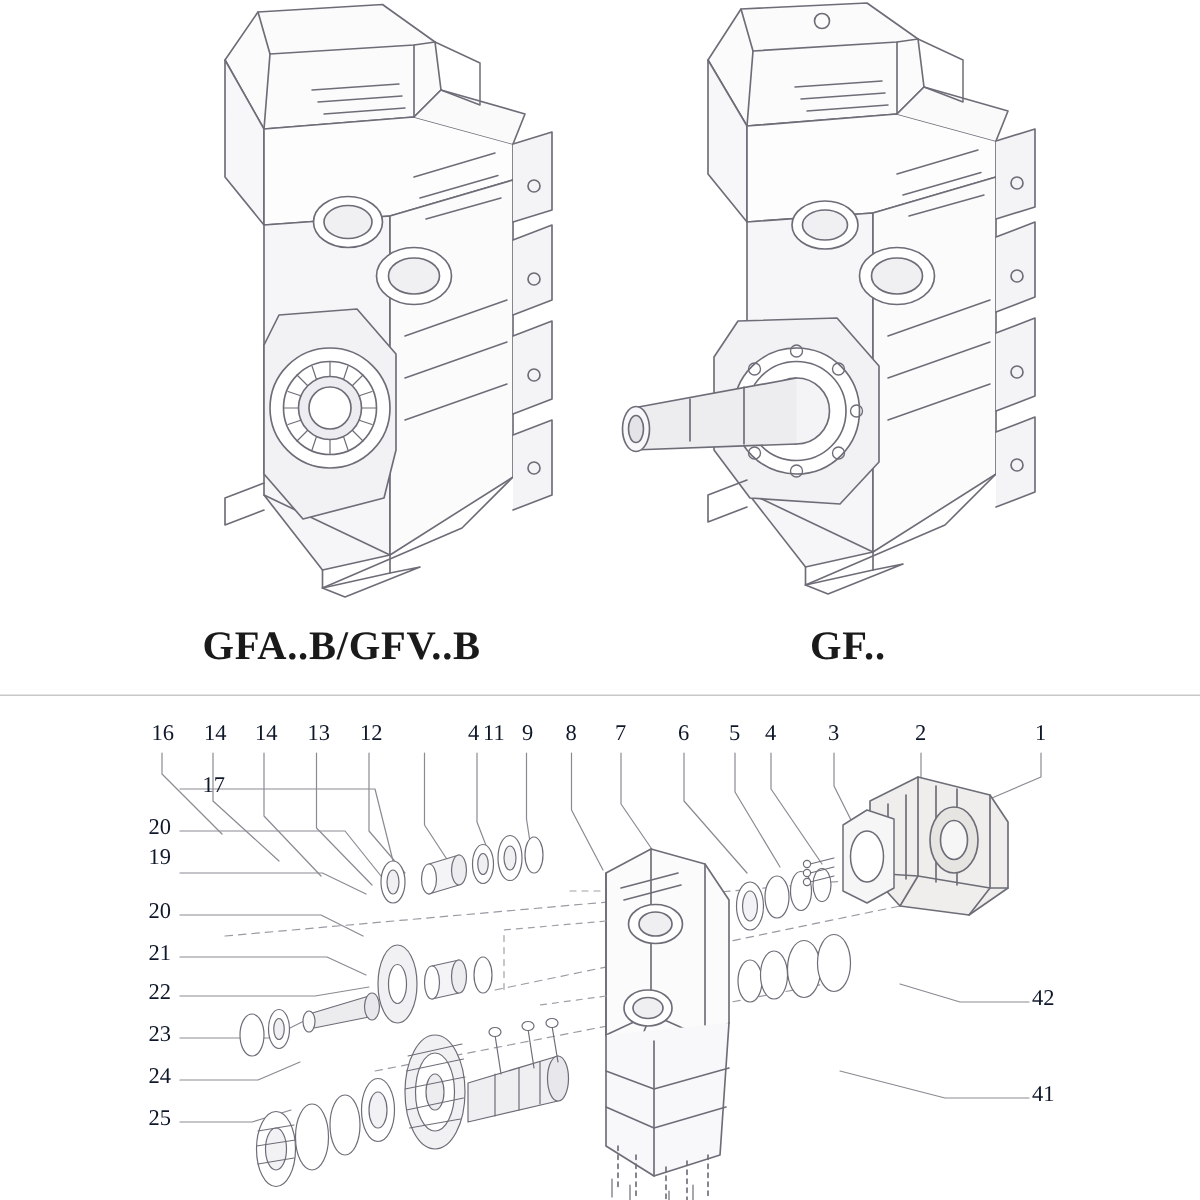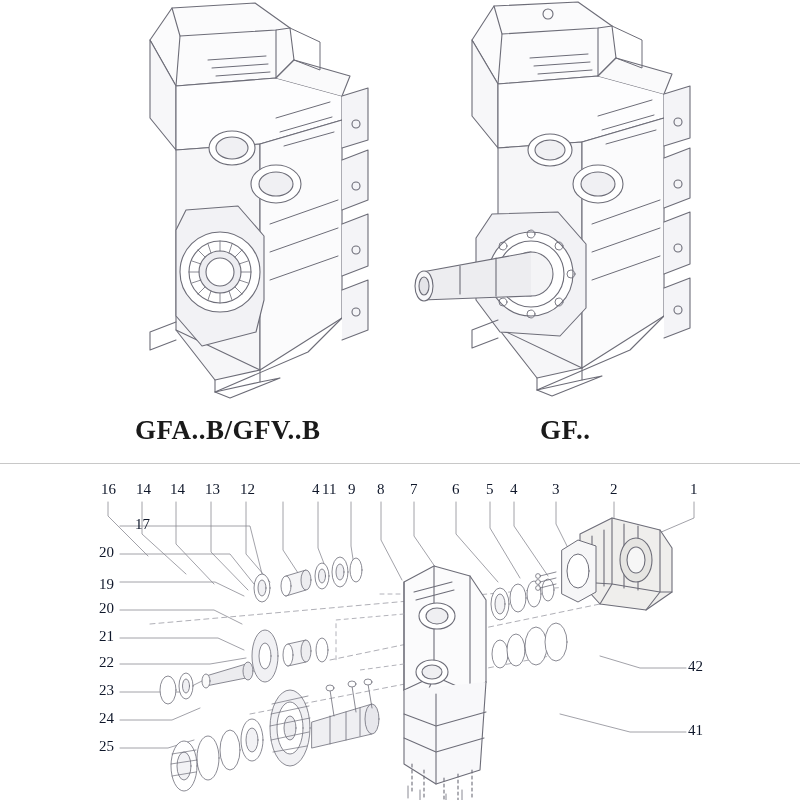--- a/index.html
+++ b/index.html
@@ -383,21 +383,21 @@
     <div class="callout" style="left:410px; top:17px;">7</div>
     <div class="callout" style="left:452px; top:17px;">6</div>
     <div class="callout" style="left:486px; top:17px;">5</div>
     <div class="callout" style="left:510px; top:17px;">4</div>
     <div class="callout" style="left:552px; top:17px;">3</div>
     <div class="callout" style="left:610px; top:17px;">2</div>
     <div class="callout" style="left:690px; top:17px;">1</div>
 
     <div class="callout" style="left:99px; top:52px;margin-left:36px;">17</div>
     <div class="callout" style="left:99px; top:80px;">20</div>
-    <div class="callout" style="left:99px; top:112px;text-align:right;">19</div>
+    <div class="callout" style="left:99px; top:100px;text-align:right;">19</div>
     <div class="callout" style="left:99px; top:136px;">20</div>
     <div class="callout" style="left:99px; top:164px;">21</div>
     <div class="callout" style="left:99px; top:190px;">22</div>
     <div class="callout" style="left:99px; top:218px;">23</div>
     <div class="callout" style="left:99px; top:246px;">24</div>
     <div class="callout" style="left:99px; top:274px;">25</div>
 
     <div class="callout" style="left:688px; top:194px;">42</div>
     <div class="callout" style="left:688px; top:258px;">41</div>
   </div>

